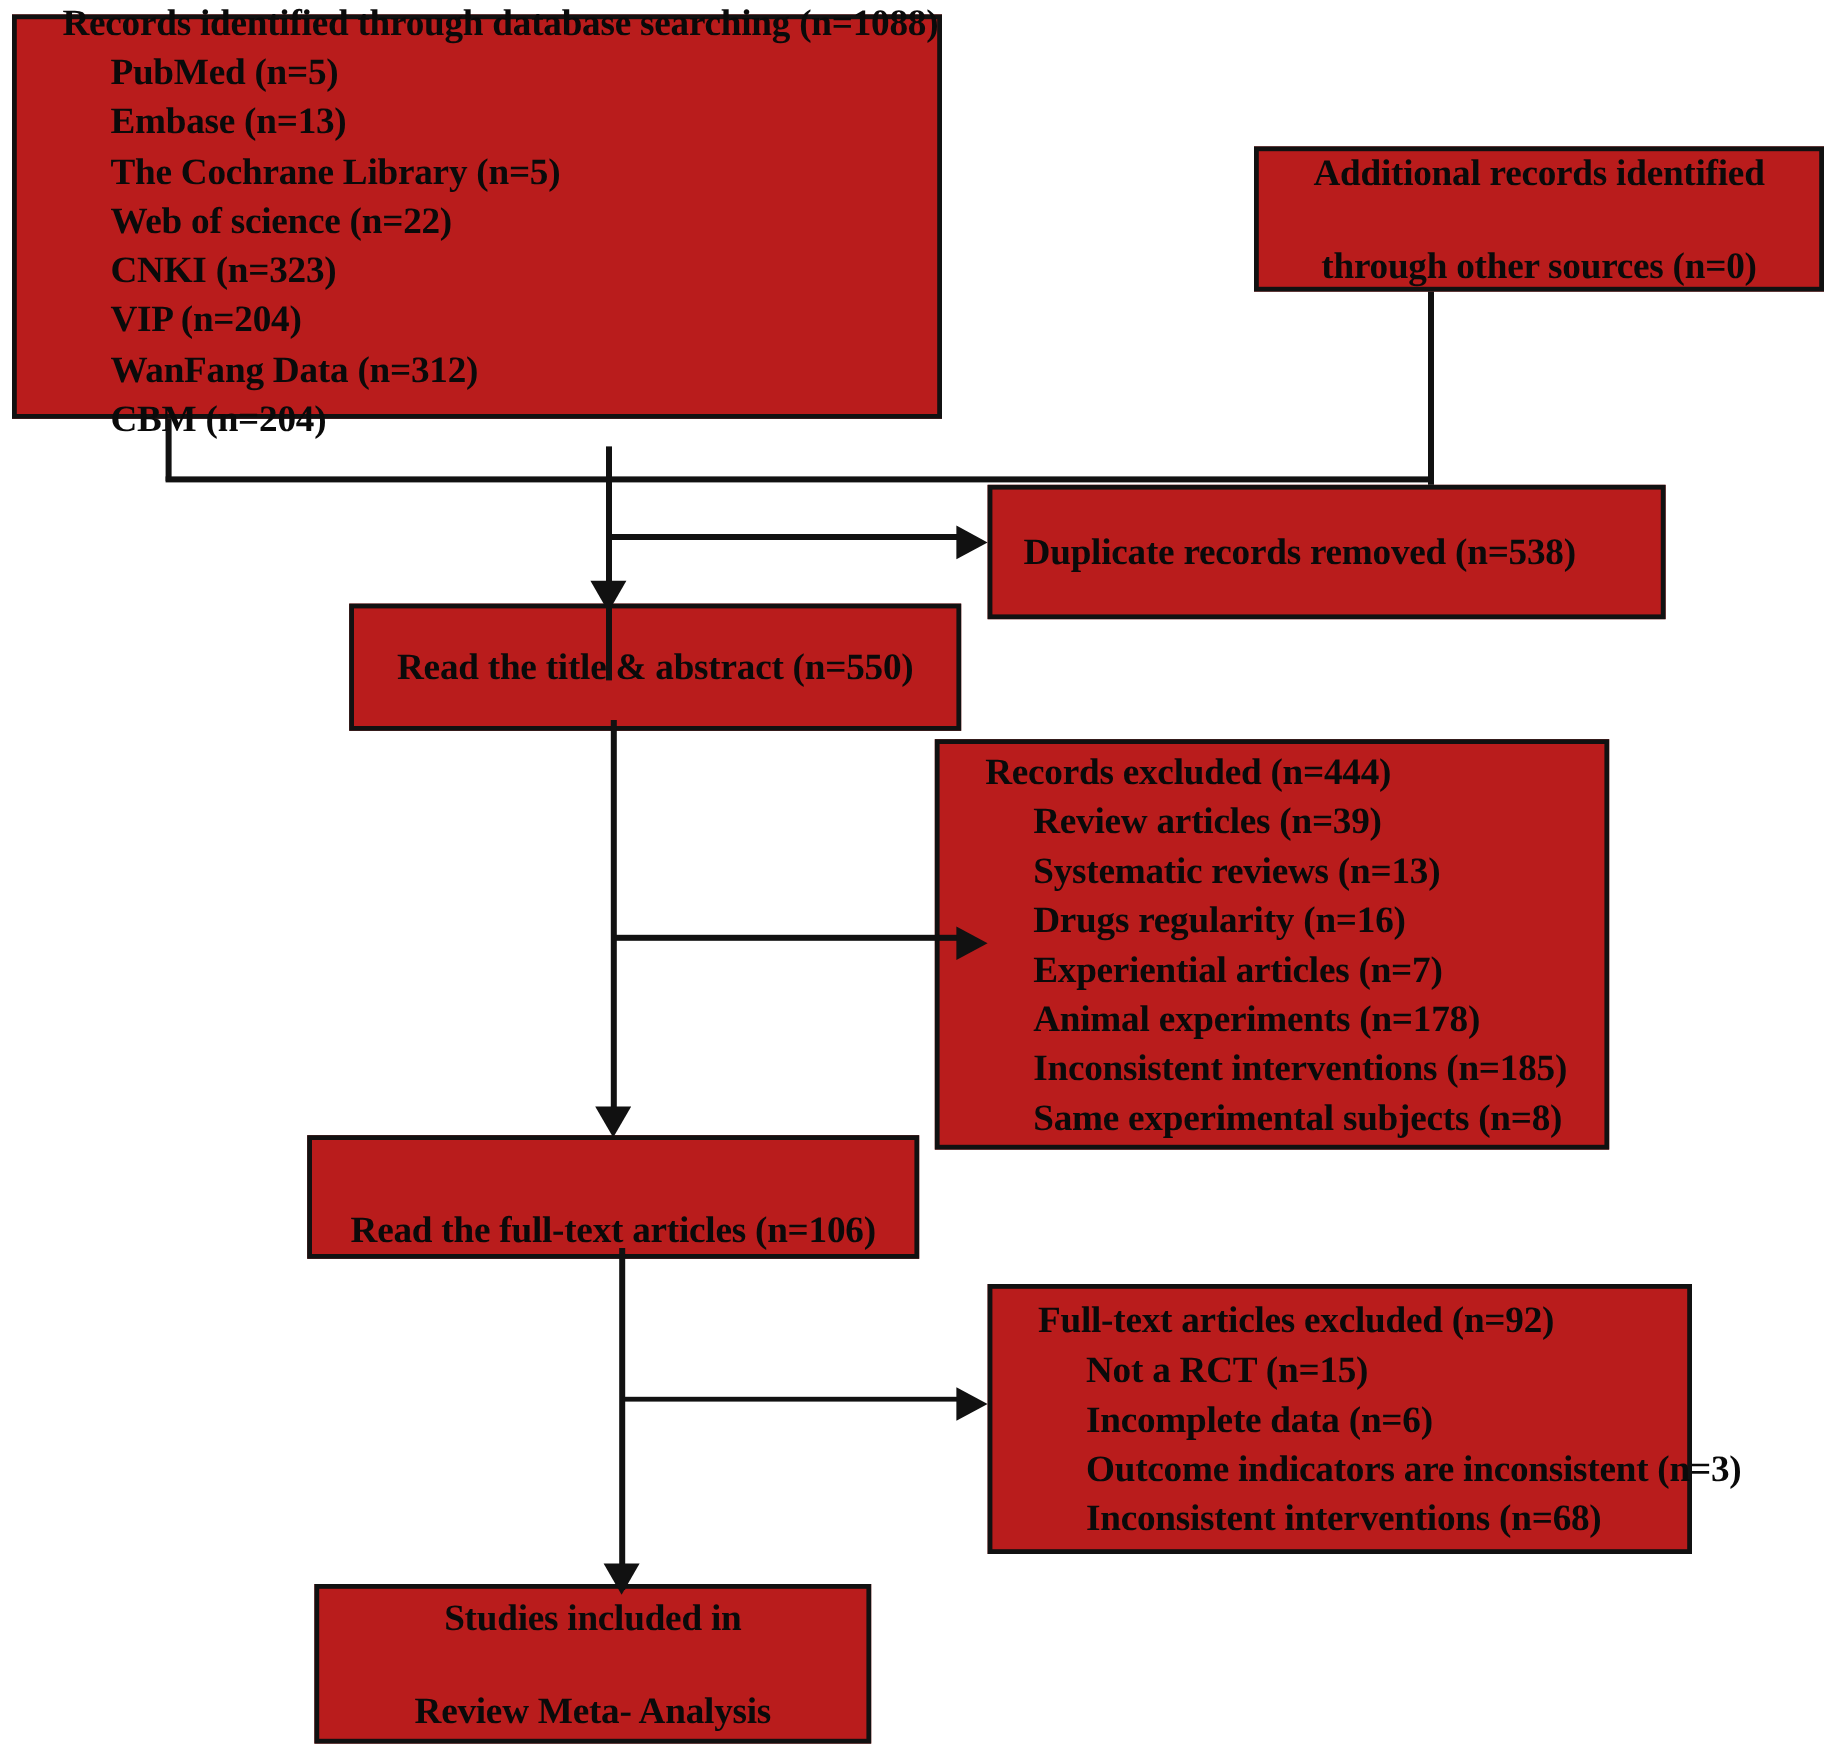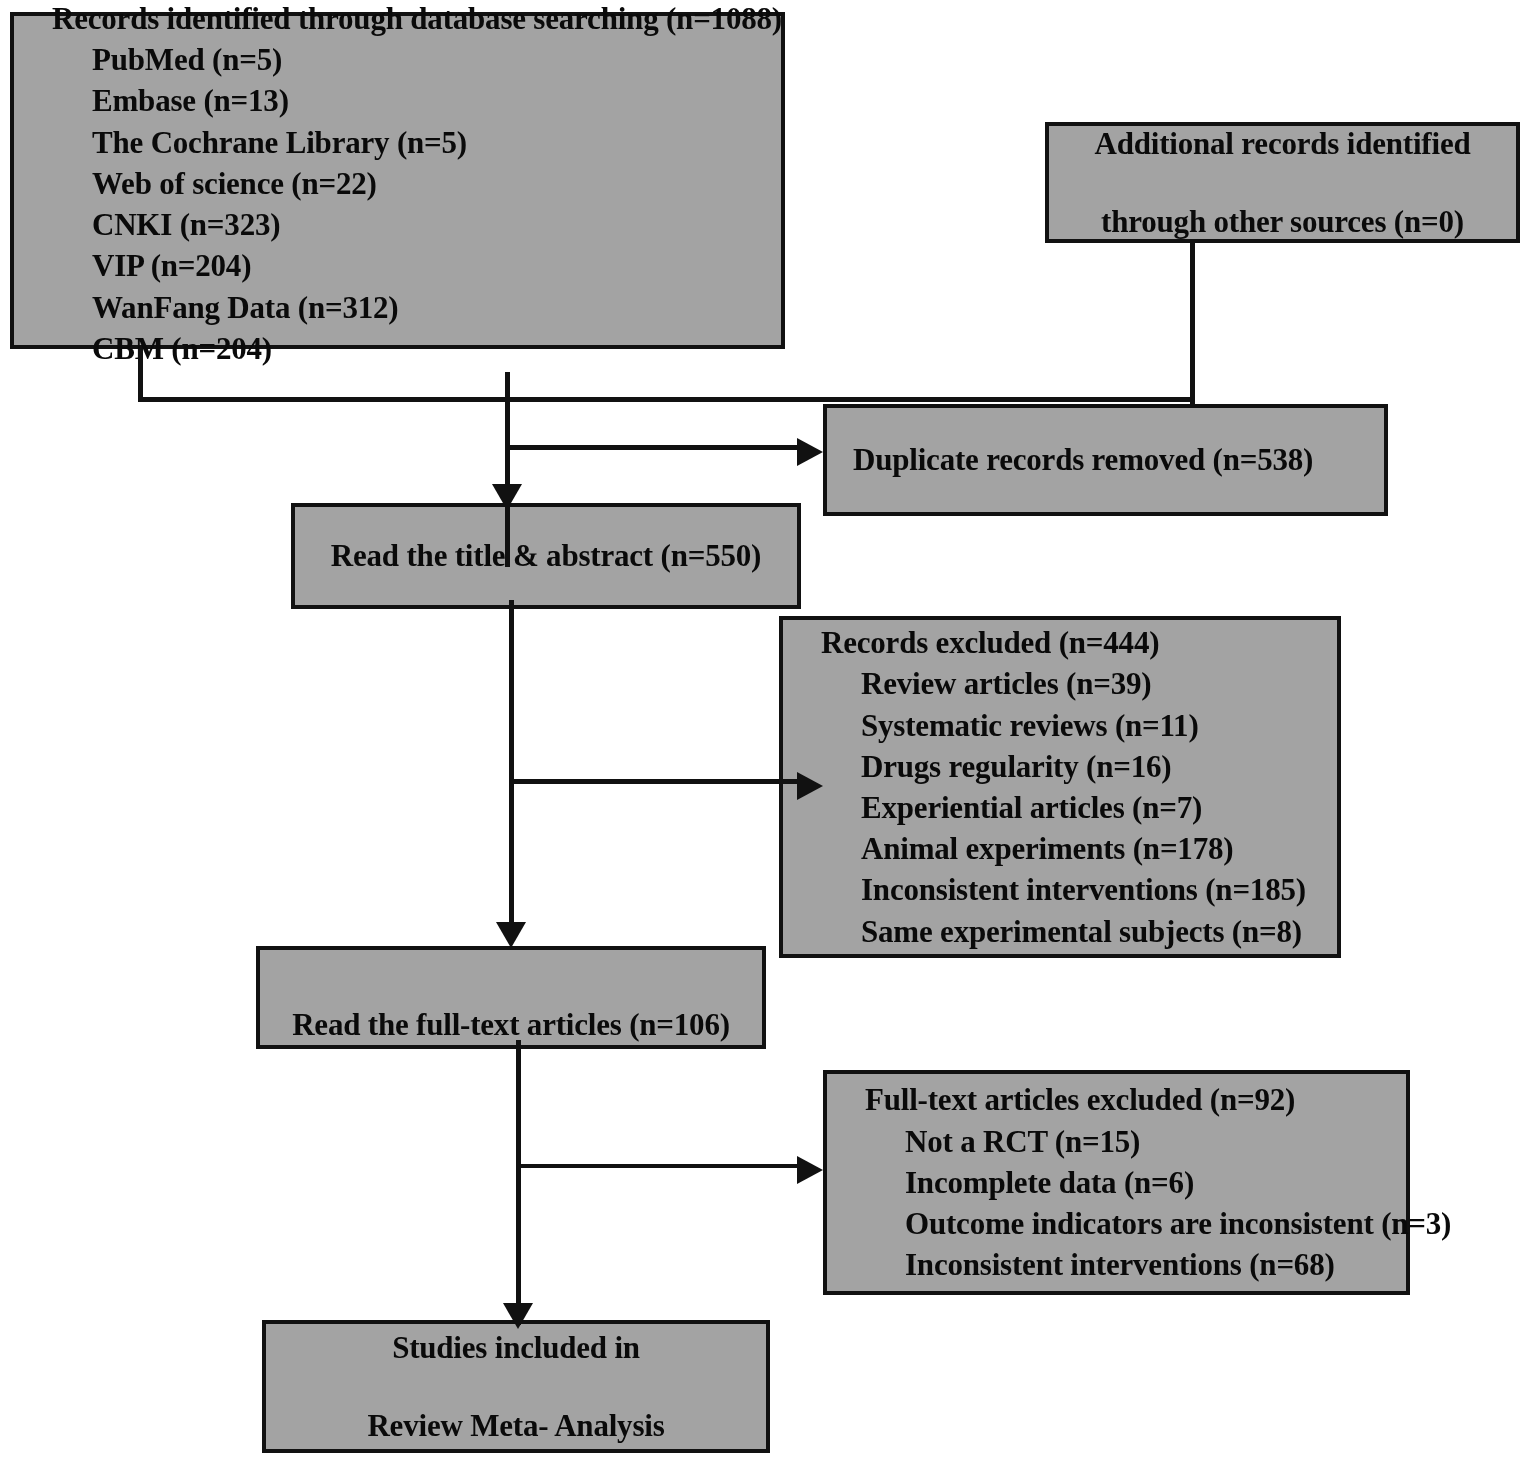--- a/index.html
+++ b/index.html
@@ -12,21 +12,21 @@
     width: 1535px;
     height: 1463px;
     background: #ffffff;
     font-family: "Liberation Serif", "DejaVu Serif", serif;
     color: #0a0a0a;
     overflow: hidden;
   }
   .box {
     position: absolute;
     border: 4px solid #111111;
-    background: #a3a3a3;
+    background: #b91c1c;
     box-sizing: border-box;
     display: flex;
     flex-direction: column;
     justify-content: center;
   }
   .box-line {
     font-size: 31px;
     line-height: 1.33;
     white-space: nowrap;
     font-weight: 700;
@@ -90,41 +90,41 @@
     <div class="box-line" style="padding-left:26px;">Duplicate records removed (n=538)</div>
   </div>
 
   <div class="box center" style="left:256px; top:503px; width:510px; height:106px;margin-left:35px;">
     <div class="box-line">Read the title &amp; abstract (n=550)</div>
   </div>
 
   <div class="box" style="left:779px; top:616px; width:562px; height:342px;">
     <div class="box-line lvl0">Records excluded (n=444)</div>
     <div class="box-line lvl1">Review articles (n=39)</div>
-    <div class="box-line lvl1">Systematic reviews (n=11)</div>
+    <div class="box-line lvl1">Systematic reviews (n=13)</div>
     <div class="box-line lvl1">Drugs regularity (n=16)</div>
     <div class="box-line lvl1">Experiential articles (n=7)</div>
     <div class="box-line lvl1">Animal experiments (n=178)</div>
     <div class="box-line lvl1">Inconsistent interventions (n=185)</div>
     <div class="box-line lvl1">Same experimental subjects (n=8)</div>
   </div>
 
   <div class="box center" style="left:256px; top:946px; width:510px; height:103px;justify-content:flex-end;">
     <div class="box-line">Read the full-text articles (n=106)</div>
   </div>
 
   <div class="box" style="left:823px; top:1070px; width:587px; height:225px;">
     <div class="box-line lvl0">Full-text articles excluded (n=92)</div>
     <div class="box-line lvl1">Not a RCT (n=15)</div>
     <div class="box-line lvl1">Incomplete data (n=6)</div>
     <div class="box-line lvl1">Outcome indicators are inconsistent (n=3)</div>
     <div class="box-line lvl1">Inconsistent interventions (n=68)</div>
   </div>
 
-  <div class="box center" style="left:262px; top:1320px; width:508px; height:133px;">
+  <div class="box center" style="left:262px; top:1320px; width:464px; height:133px;">
     <div class="box-line">Studies included in</div>
     <div class="box-line">Review Meta- Analysis</div>
   </div>
 
   <div class="vline" style="left:138px; top:349px; height:52px;"></div>
 
   <div class="hline" style="left:138px; top:397px; width:1057px;"></div>
 
   <div class="vline" style="left:1190px; top:243px; height:161px;"></div>
 

